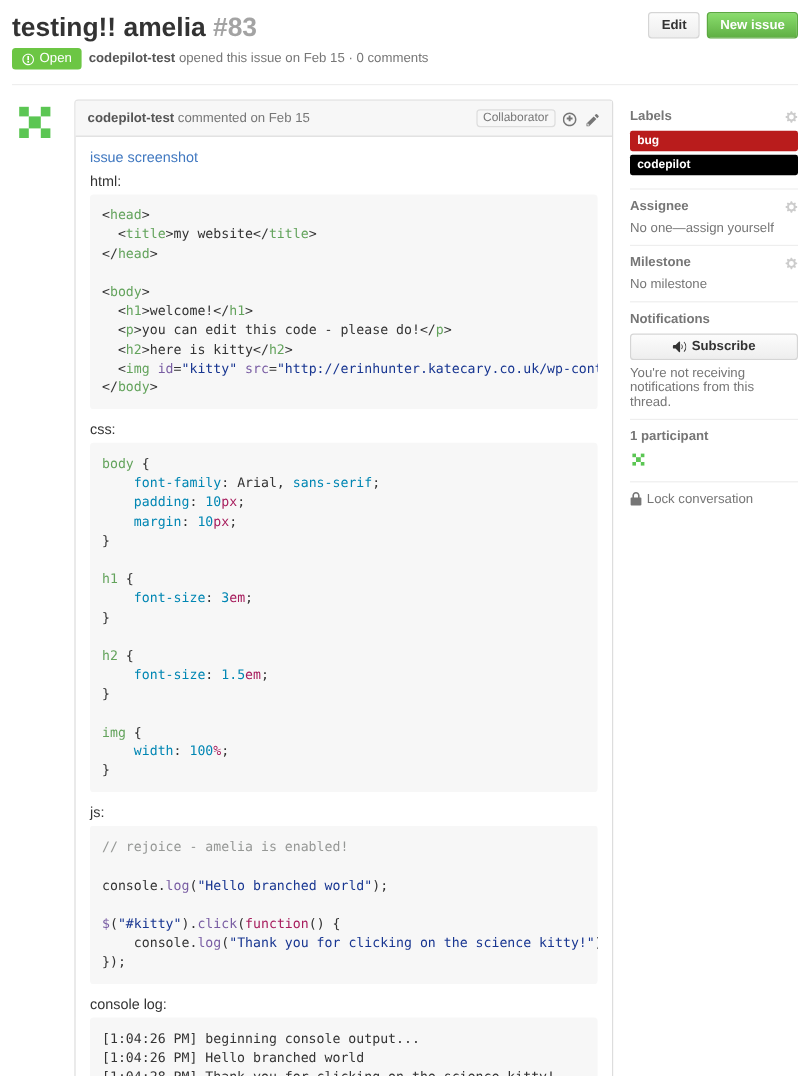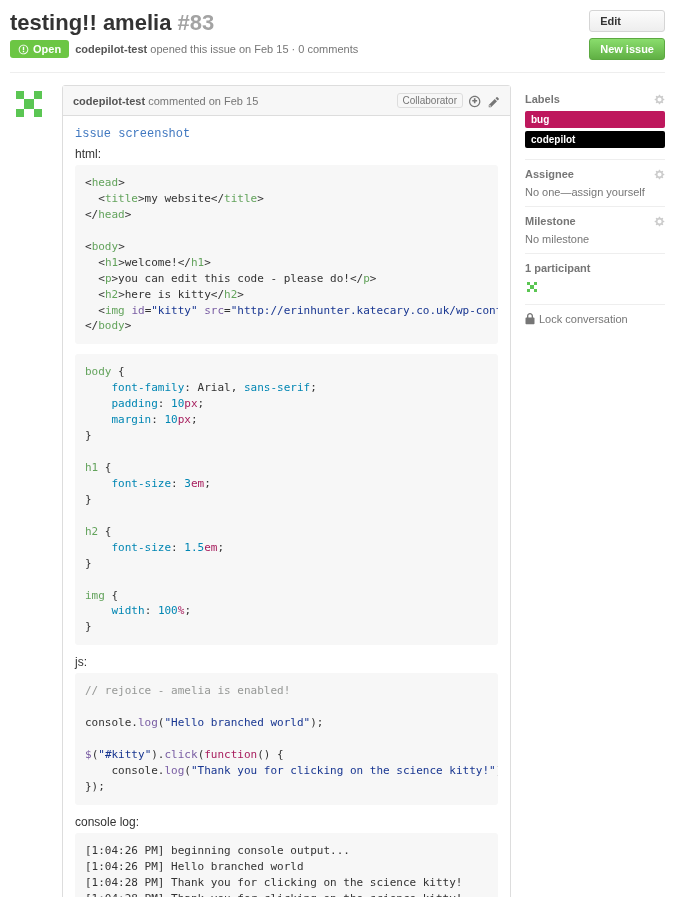--- a/index.html
+++ b/index.html
@@ -23,40 +23,40 @@
     color: #333;
   }
   .title-block h1 .num { color: #a3a3a3; }
   .meta-row { display: flex; align-items: center; gap: 6px; }
   .state-open {
     background: #6cc644;
     color: #fff;
     border-radius: 3px;
     padding: 3px 8px;
     font-size: 11px;
-    font-weight: 700;
+    font-weight: 400;
     display: inline-flex;
     align-items: center;
     gap: 4px;
   }
   .meta-text { color: #767676; font-size: 11px; }
   .meta-text b { color: #555; font-weight: 600; }
   .btn {
     display: inline-block;
     padding: 4px 10px;
     font-size: 11px;
     font-weight: 600;
     border: 1px solid #d5d5d5;
     border-radius: 3px;
     background: linear-gradient(#fcfcfc,#eee);
     color: #333;
     cursor: pointer;
   }
   .btn-green { background: linear-gradient(#8add6d,#60b044); color:#fff; border-color:#5ca941; }
-  .btns { display:flex; gap:6px;flex-direction:column; }
+  .btns { display:flex; gap:6px; }
   .divider { border:0; border-top:1px solid #eee; margin:12px 0; }
 
   .layout { display:flex; gap:14px; }
   .left-gutter { width:38px; }
   .avatar { width:38px; height:38px; border-radius:3px; background:#fff; }
   .main-col { flex:1; min-width:0; }
   .side-col { width:140px; font-size:11px; }
 
   .comment-box { border:1px solid #ddd; border-radius:3px; }
   .comment-head {
@@ -68,21 +68,21 @@
     align-items:center;
     font-size:11px;
     color:#767676;
     gap:32px;
   }
   .comment-head b { color:#555; }
   .head-actions { display:flex; gap:6px; align-items:flex-end; }
   .collab-badge { border:1px solid #ddd; border-radius:3px; padding:1px 5px; font-size:10px; color:#767676; }
   .icon-btn { color:#767676; cursor:pointer; }
   .comment-body { padding:10px 12px; }
-  .comment-body a { color:#4078c0; text-decoration:none;font-family:Liberation Mono, monospace; }
+  .comment-body a { color:#4078c0; text-decoration:none; }
   .body-label { margin:6px 0 4px 0; color:#333; }
 
   pre.code {
     background:#f7f7f7;
     border-radius:3px;
     padding:10px;
     font-family:Consolas,Menlo,monospace;
     font-size:11px;
     line-height:1.45;
     overflow:auto;
@@ -108,21 +108,21 @@
     line-height:1.45;
     margin:4px 0 10px 0;
     white-space:pre;
     color:#333;
   }
 
   .side-section { border-bottom:1px solid #eee; padding:8px 0; }
   .side-head { display:flex; justify-content:space-between; align-items:center; font-weight:600; color:#767676; margin-bottom:6px; font-size:11px; }
   .gear { color:#ccc; cursor:pointer; }
   .label-chip { display:block; color:#fff; font-size:10px; font-weight:600; padding:3px 6px; border-radius:2px; margin-bottom:3px; }
-  .lbl-bug{background:#be185d}
+  .lbl-bug{background:#b91c1c}
   .lbl-codepilot{background:#000}
   .side-text{color:#767676}
   .side-link{color:#767676; cursor:pointer}
   .subscribe-btn{
     width:100%; text-align:center; padding:4px 0;
     border:1px solid #d5d5d5; border-radius:3px;
     background:linear-gradient(#fcfcfc,#eee);
     font-size:11px; font-weight:600; cursor:pointer;
     display:flex; align-items:center; justify-content:center; gap:4px;
     margin-bottom:5px;
@@ -201,20 +201,21 @@
   &lt;<span class="pl-ent">title</span>&gt;my website&lt;/<span class="pl-ent">title</span>&gt;
 &lt;/<span class="pl-ent">head</span>&gt;
 
 &lt;<span class="pl-ent">body</span>&gt;
   &lt;<span class="pl-ent">h1</span>&gt;welcome!&lt;/<span class="pl-ent">h1</span>&gt;
   &lt;<span class="pl-ent">p</span>&gt;you can edit this code - please do!&lt;/<span class="pl-ent">p</span>&gt;
   &lt;<span class="pl-ent">h2</span>&gt;here is kitty&lt;/<span class="pl-ent">h2</span>&gt;
   &lt;<span class="pl-ent">img</span> <span class="pl-e">id</span>=<span class="pl-s">"kitty"</span> <span class="pl-e">src</span>=<span class="pl-s">"http://erinhunter.katecary.co.uk/wp-content/uploads/2014/</span>
 &lt;/<span class="pl-ent">body</span>&gt;</pre>
 
+        <div class="body-label">css:</div>
 <pre class="code"><span class="pl-ent">body</span> {
     <span class="pl-c1">font-family</span>: Arial, <span class="pl-c1">sans-serif</span>;
     <span class="pl-c1">padding</span>: <span class="pl-c1">10</span><span class="pl-k">px</span>;
     <span class="pl-c1">margin</span>: <span class="pl-c1">10</span><span class="pl-k">px</span>;
 }
 
 <span class="pl-ent">h1</span> {
     <span class="pl-c1">font-size</span>: <span class="pl-c1">3</span><span class="pl-k">em</span>;
 }
 
@@ -276,20 +277,32 @@
         <span>Milestone</span>
         <span class="gear">
           <svg width="11" height="11" viewBox="0 0 14 16">
               <path fill="currentColor" d="M14 8.77v-1.6l-1.94-.64-.45-1.09.88-1.84-1.13-1.13-1.81.91-1.09-.45L7.77 1h-1.6l-.63 1.94-1.11.45-1.84-.88L1.47 3.64l.91 1.81-.45 1.09L0 7.23v1.59l1.94.64.45 1.09-.88 1.84 1.13 1.13 1.81-.91 1.09.45.69 1.92h1.59l.63-1.94 1.11-.45 1.84.88 1.13-1.13-.92-1.81.47-1.09L14 8.77zM7 11a3 3 0 1 1 0-6 3 3 0 0 1 0 6z"></path>
             </svg>
         </span>
       </div>
       <div class="side-text">No milestone</div>
     </div>
 
+    <div class="side-section">
+      <div class="side-head">
+        <span>Notifications</span>
+      </div>
+      <div class="subscribe-btn">
+        <svg width="12" height="12" viewBox="0 0 16 16">
+            <path fill="currentColor" d="M12 8.02c0 1.09-.45 2.09-1.17 2.83l-.67-.67c.55-.56.89-1.31.89-2.16 0-.85-.34-1.61-.89-2.16l.67-.67A3.99 3.99 0 0 1 12 8.02zM7.72 2.28L4 6H2c-.55 0-1 .45-1 1v2c0 .55.45 1 1 1h2l3.72 3.72c.47.47 1.28.14 1.28-.53V2.81c0-.67-.81-1-1.28-.53zm5.94.08l-.67.67a6.996 6.996 0 0 1 0 9.94l.67.67a7.973 7.973 0 0 0 0-11.28z"></path>
+          </svg>
+        <span>Subscribe</span>
+      </div>
+      <div class="side-text">You're not receiving notifications from this thread.</div>
+    </div>
 
     <div class="side-section">
       <div class="side-head">
         <span>1 participant</span>
       </div>
       <svg class="mini-avatar" viewBox="0 0 14 14">
           <rect width="14" height="14" fill="#fff"></rect>
           <rect x="2" y="2" width="3" height="3" fill="#5bc653"></rect>
           <rect x="9" y="2" width="3" height="3" fill="#5bc653"></rect>
           <rect x="5" y="5" width="4" height="4" fill="#5bc653"></rect>

